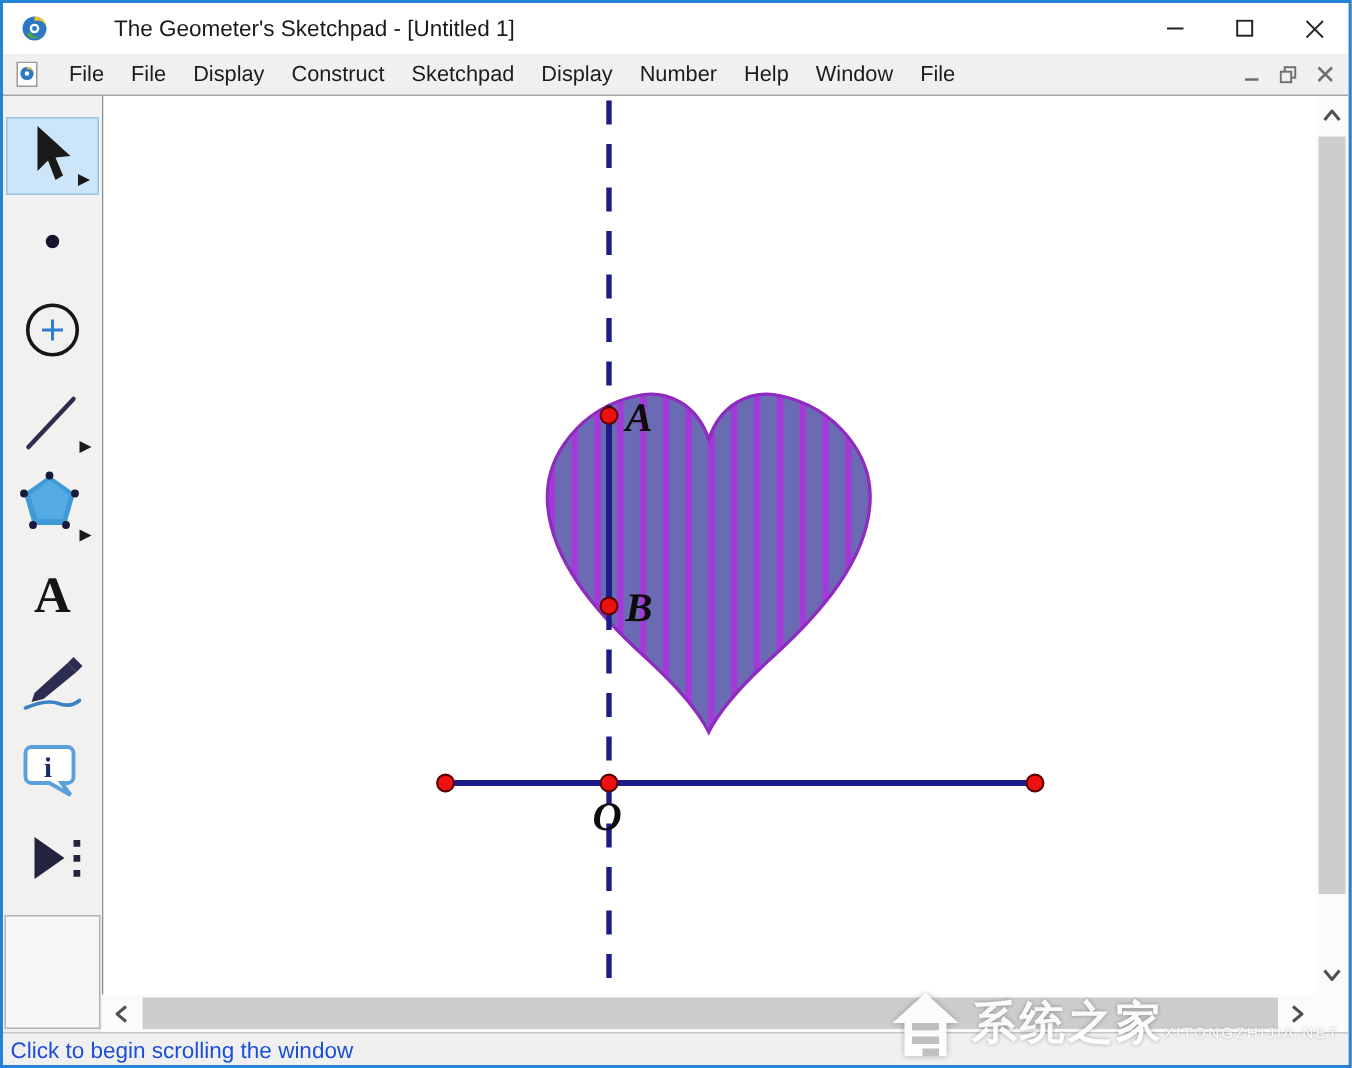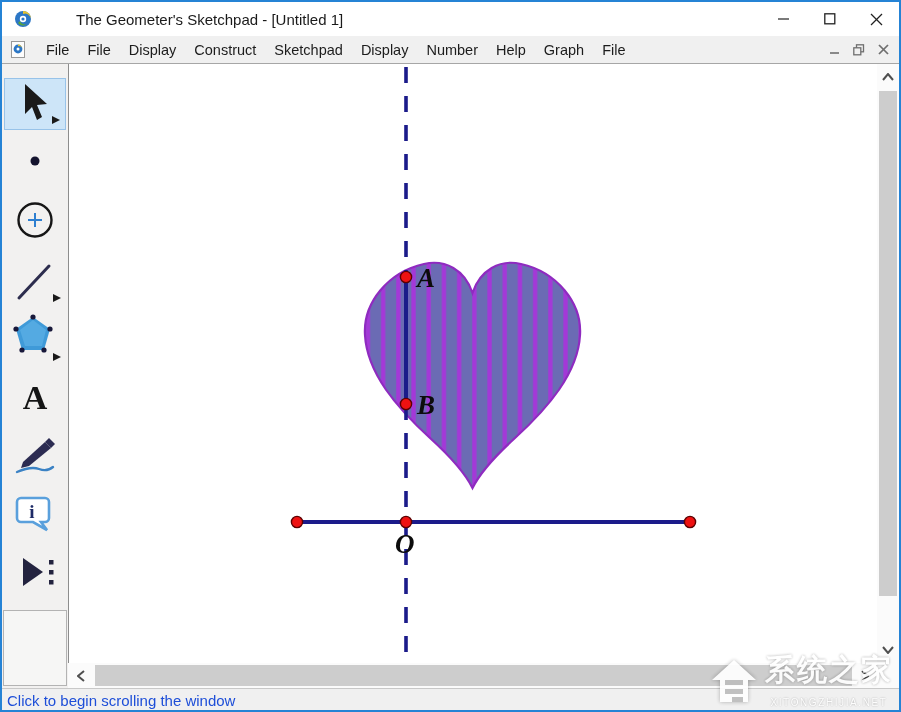--- a/index.html
+++ b/index.html
@@ -41,21 +41,21 @@
   .hscroll{position:absolute;left:66px;top:661px;width:809px;height:25px;background:#fbfbfb;}
   .hthumb{position:absolute;left:27px;top:2px;width:757px;height:21px;background:#cdcdcd;}
   .scroll-corner{position:absolute;left:875px;top:661px;width:22px;height:25px;background:#fbfbfb;}
   
   .statusbar{position:absolute;left:0;top:686px;width:897px;height:22px;background:#f0f0f0;
              border-top:1px solid #c8c8c8;display:flex;align-items:center;}
   .status-text{margin-left:5px;font-size:15px;color:#1d4ed8;}
   
   .watermark{position:absolute;right:6px;bottom:2px;display:flex;align-items:center;gap:5px;
              opacity:.92;pointer-events:none;}
-  .wm-text{display:flex;flex-direction:column;align-items:center;}
+  .wm-text{display:flex;align-items:center;}
   .wm-brand{font-size:30px;font-weight:bold;color:#fff;line-height:1.05;
             text-shadow:0 0 3px rgba(0,0,0,.35);letter-spacing:2px;white-space:nowrap;}
   .wm-domain{font-size:10px;color:#fff;letter-spacing:1.6px;text-shadow:0 0 2px rgba(0,0,0,.35);margin-top:12px;}
 </style>
 </head>
 <body>
 
 <div class="window">
 
   <div class="titlebar">
@@ -96,21 +96,21 @@
     </svg>
     <div class="menu-items">
       <span class="menu-item">File</span>
       <span class="menu-item">File</span>
       <span class="menu-item">Display</span>
       <span class="menu-item">Construct</span>
       <span class="menu-item">Sketchpad</span>
       <span class="menu-item">Display</span>
       <span class="menu-item">Number</span>
       <span class="menu-item">Help</span>
-      <span class="menu-item">Graph</span>
+      <span class="menu-item">Window</span>
       <span class="menu-item">File</span>
     </div>
     <div class="mdi-controls">
       <div class="mdi-btn">
         <svg width="10" height="10" viewBox="0 0 10 10">
           <line x1="0" y1="8" x2="9" y2="8" stroke="#6f6f6f" stroke-width="1.6"></line>
         </svg>
       </div>
       <div class="mdi-btn">
         <svg width="12" height="12" viewBox="0 0 12 12">

